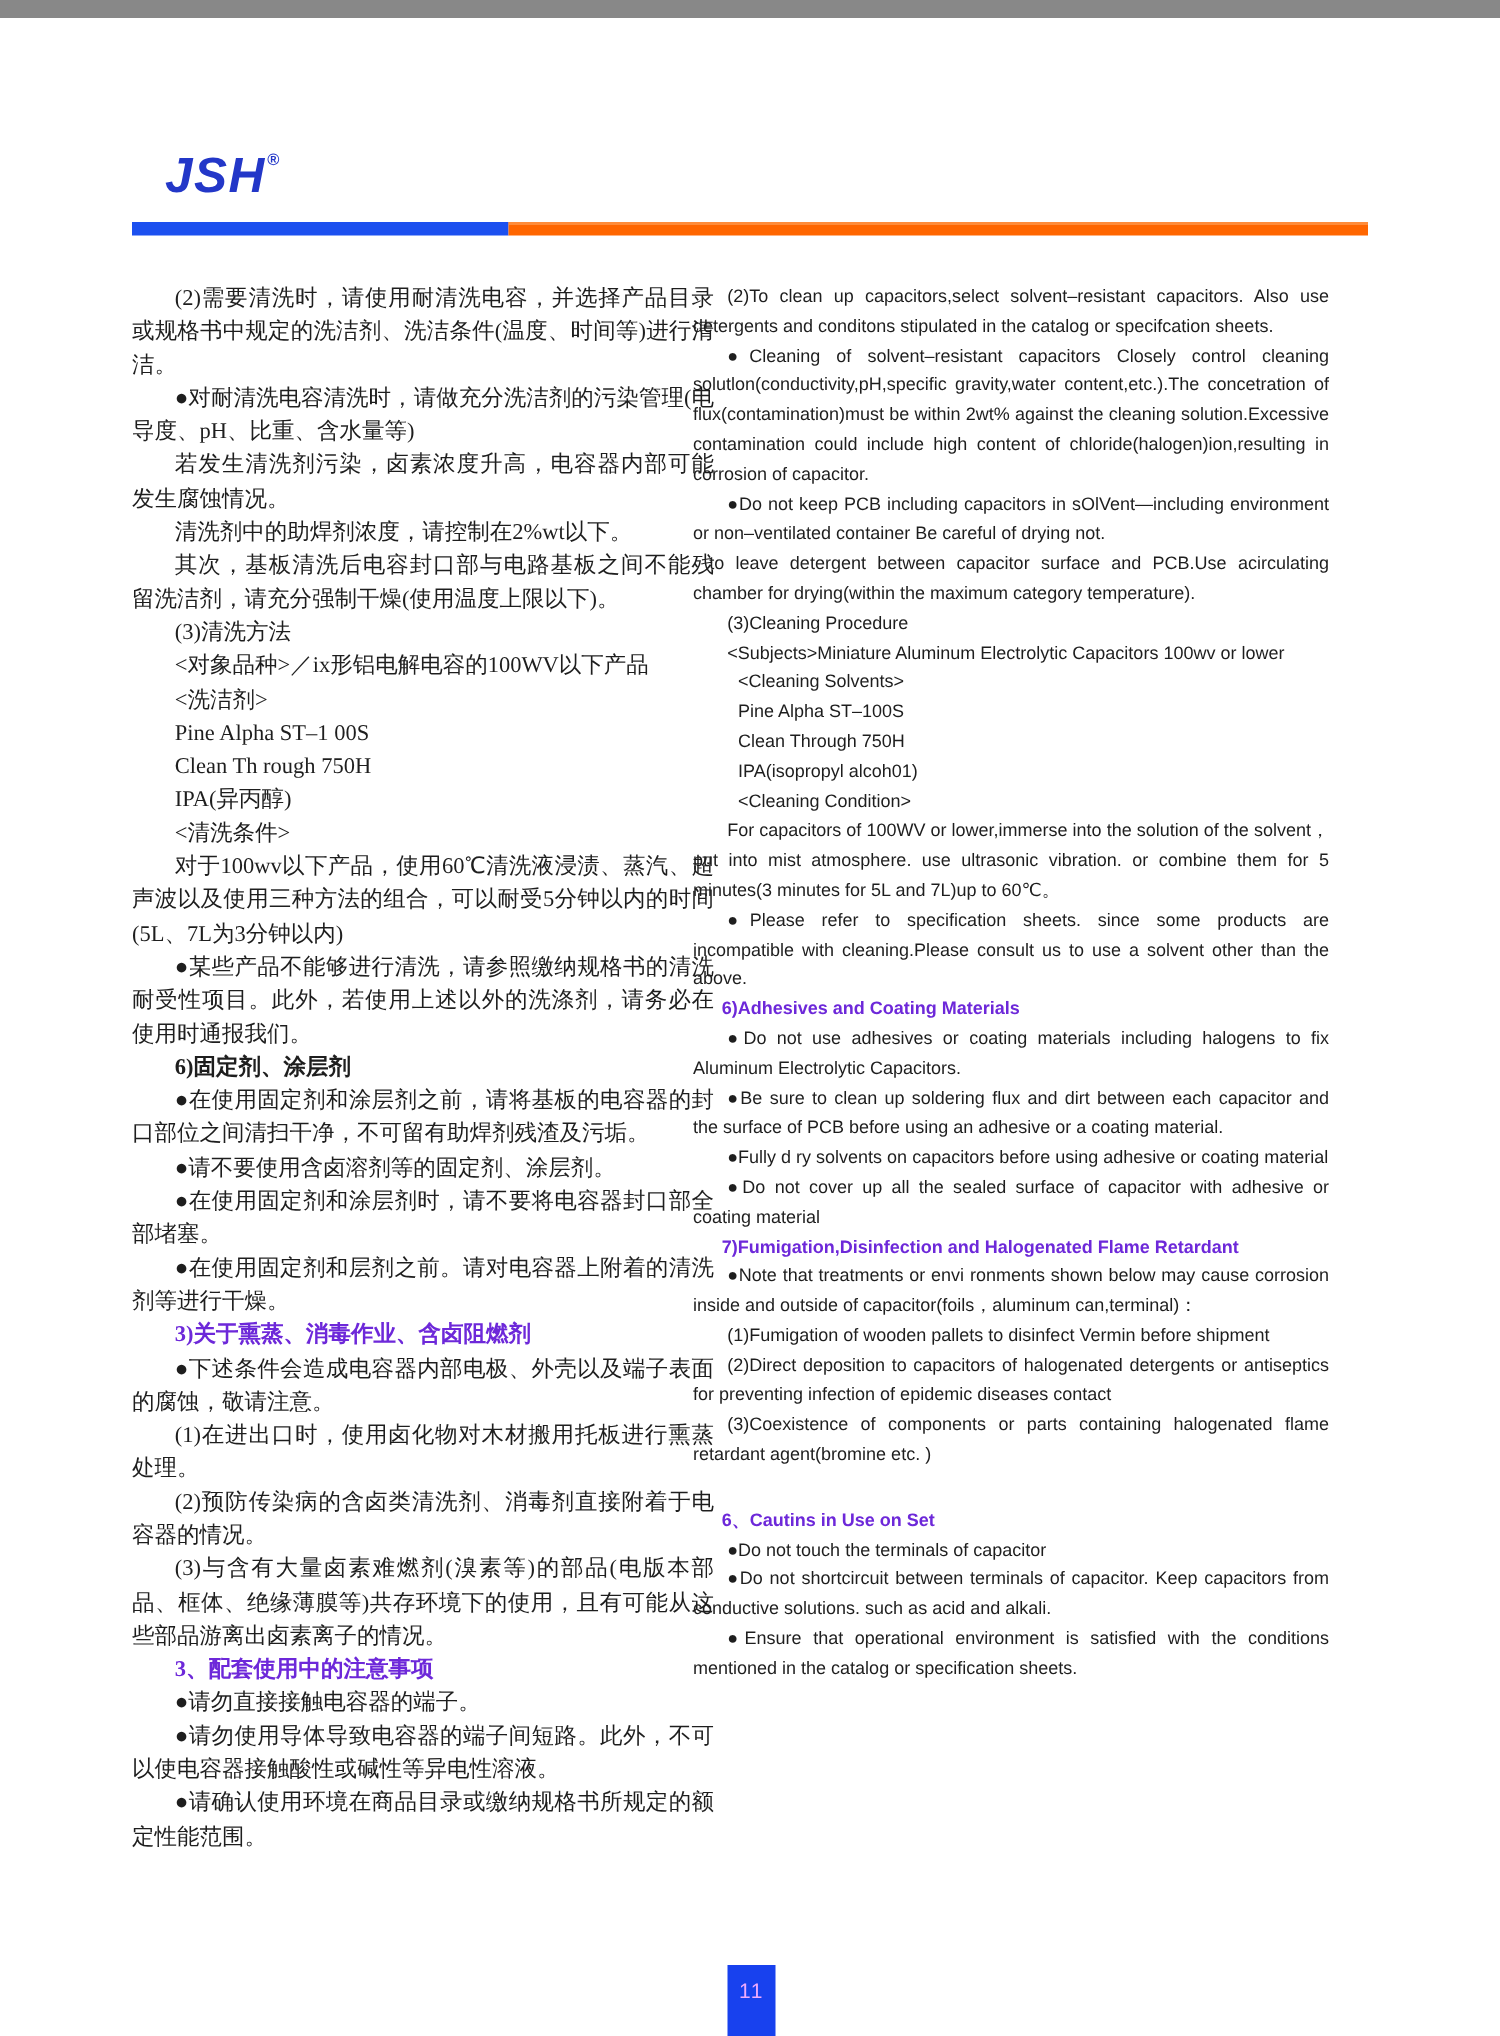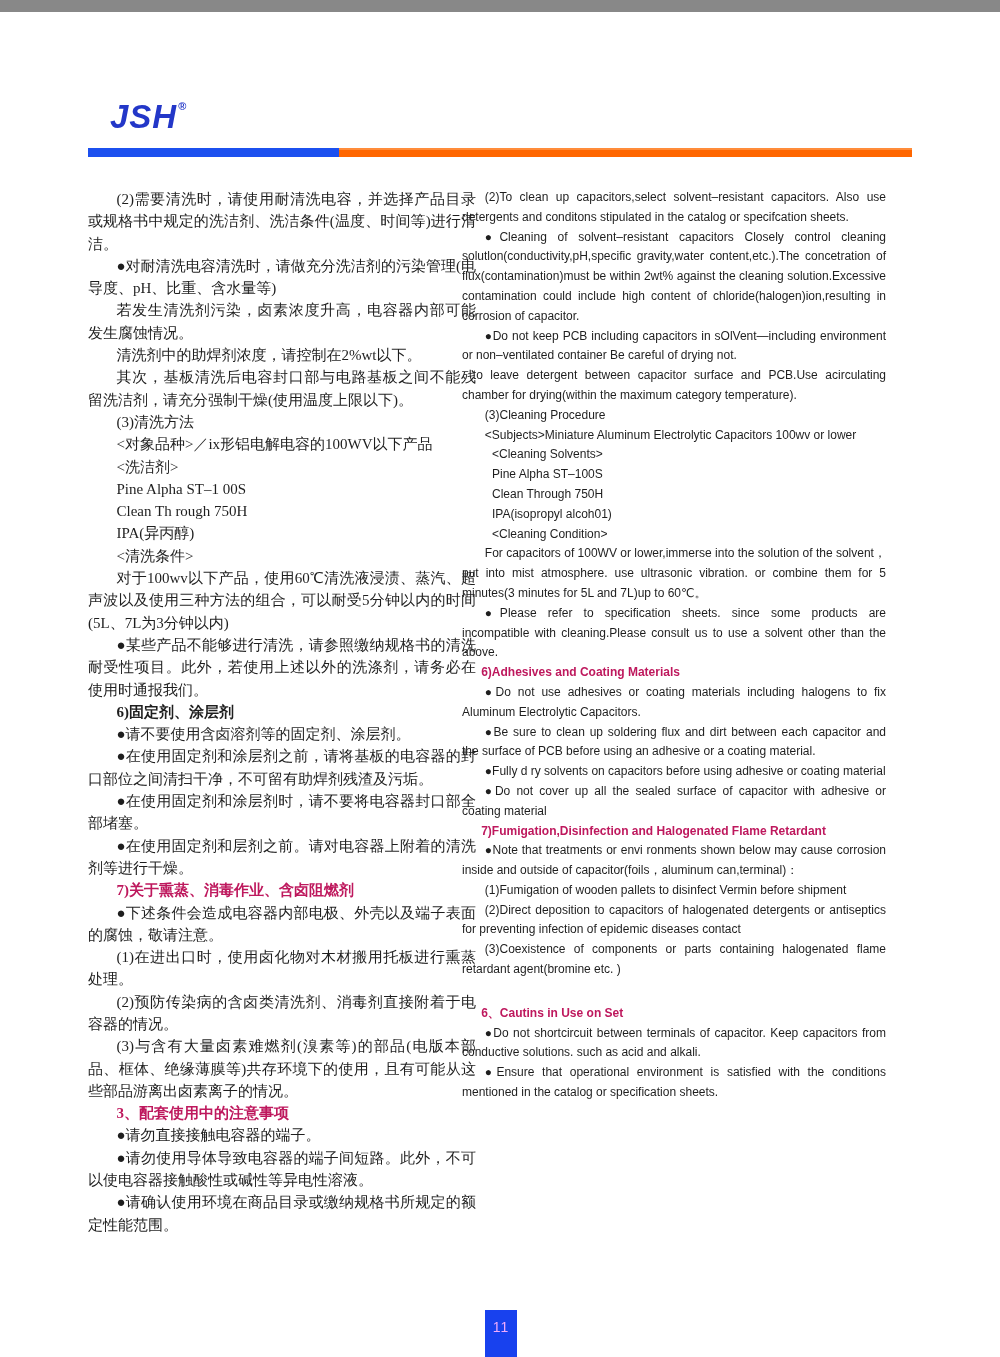--- a/index.html
+++ b/index.html
@@ -31,21 +31,21 @@
     font-size:15px;line-height:22.3px;font-family:Liberation Serif, serif;
   }
   .col-right{
     left:462px;width:424px;
     font-size:12px;line-height:19.8px;
   }
   .p-body{text-indent:1.9em;}
   .p-cont{text-indent:0.9em;}
   .p-sub{text-indent:2.5em;}
   .p-hblack{text-indent:1.9em;font-weight:bold;}
-  .p-hblue{text-indent:1.9em;font-weight:bold;color:#be185d;}
+  .p-hblue{text-indent:1.9em;font-weight:bold;color:#6d28d9;}
   .col-right .p-hblue{text-indent:1.6em;}
   .gap-before{margin-top:24px !important;}
   
   .page-number-box{
     position:absolute;left:485px;top:1298px;
     width:32px;height:59px;
     background:#1841ee;
     color:#f0abfc;
     font-size:14px;
     text-align:center;
@@ -75,25 +75,25 @@
       <p class="p-body">(3)清洗方法</p>
       <p class="p-body">&lt;对象品种&gt;／ix形铝电解电容的100WV以下产品</p>
       <p class="p-body">&lt;洗洁剂&gt;</p>
       <p class="p-body">Pine Alpha ST–1 00S</p>
       <p class="p-body">Clean Th rough 750H</p>
       <p class="p-body">IPA(异丙醇)</p>
       <p class="p-body">&lt;清洗条件&gt;</p>
       <p class="p-body">对于100wv以下产品，使用60℃清洗液浸渍、蒸汽、超声波以及使用三种方法的组合，可以耐受5分钟以内的时间(5L、7L为3分钟以内)</p>
       <p class="p-body">●某些产品不能够进行清洗，请参照缴纳规格书的清洗耐受性项目。此外，若使用上述以外的洗涤剂，请务必在使用时通报我们。</p>
       <p class="p-hblack">6)固定剂、涂层剂</p>
+      <p class="p-body">●在使用固定剂和涂层剂之前，请将基板的电容器的封口部位之间清扫干净，不可留有助焊剂残渣及污垢。</p>
       <p class="p-body">●请不要使用含卤溶剂等的固定剂、涂层剂。</p>
-      <p class="p-body">●在使用固定剂和涂层剂之前，请将基板的电容器的封口部位之间清扫干净，不可留有助焊剂残渣及污垢。</p>
       <p class="p-body">●在使用固定剂和涂层剂时，请不要将电容器封口部全部堵塞。</p>
       <p class="p-body">●在使用固定剂和层剂之前。请对电容器上附着的清洗剂等进行干燥。</p>
-      <p class="p-hblue">7)关于熏蒸、消毒作业、含卤阻燃剂</p>
+      <p class="p-hblue">3)关于熏蒸、消毒作业、含卤阻燃剂</p>
       <p class="p-body">●下述条件会造成电容器内部电极、外壳以及端子表面的腐蚀，敬请注意。</p>
       <p class="p-body">(1)在进出口时，使用卤化物对木材搬用托板进行熏蒸处理。</p>
       <p class="p-body">(2)预防传染病的含卤类清洗剂、消毒剂直接附着于电容器的情况。</p>
       <p class="p-body">(3)与含有大量卤素难燃剂(溴素等)的部品(电版本部品、框体、绝缘薄膜等)共存环境下的使用，且有可能从这些部品游离出卤素离子的情况。</p>
       <p class="p-hblue">3、配套使用中的注意事项</p>
       <p class="p-body">●请勿直接接触电容器的端子。</p>
       <p class="p-body">●请勿使用导体导致电容器的端子间短路。此外，不可以使电容器接触酸性或碱性等异电性溶液。</p>
       <p class="p-body">●请确认使用环境在商品目录或缴纳规格书所规定的额定性能范围。</p>
     </div>
   <div class="col col-right" id="col-right">
@@ -114,20 +114,21 @@
       <p class="p-body">●Do not use adhesives or coating materials including halogens to fix Aluminum Electrolytic Capacitors.</p>
       <p class="p-body">●Be sure to clean up soldering flux and dirt between each capacitor and the surface of PCB before using an adhesive or a coating material.</p>
       <p class="p-body">●Fully d ry solvents on capacitors before using adhesive or coating material</p>
       <p class="p-body">●Do not cover up all the sealed surface of capacitor with adhesive or coating material</p>
       <p class="p-hblue">7)Fumigation,Disinfection and Halogenated Flame Retardant</p>
       <p class="p-body">●Note that treatments or envi ronments shown below may cause corrosion inside and outside of capacitor(foils，aluminum can,terminal)：</p>
       <p class="p-body">(1)Fumigation of wooden pallets to disinfect Vermin before shipment</p>
       <p class="p-body">(2)Direct deposition to capacitors of halogenated detergents or antiseptics for preventing infection of epidemic diseases contact</p>
       <p class="p-body">(3)Coexistence of components or parts  containing halogenated flame retardant agent(bromine etc.  )</p>
       <p class="p-hblue gap-before">6、Cautins in Use on Set</p>
+      <p class="p-body">●Do not touch the terminals of capacitor</p>
       <p class="p-body">●Do not shortcircuit between terminals of capacitor. Keep capacitors from conductive solutions.  such as acid and alkali.</p>
       <p class="p-body">●Ensure that operational environment is satisfied with the conditions mentioned in the catalog or specification sheets.</p>
     </div>
 
   <div class="page-number-box">
     <span>11</span>
   </div>
 
 </div>
 

